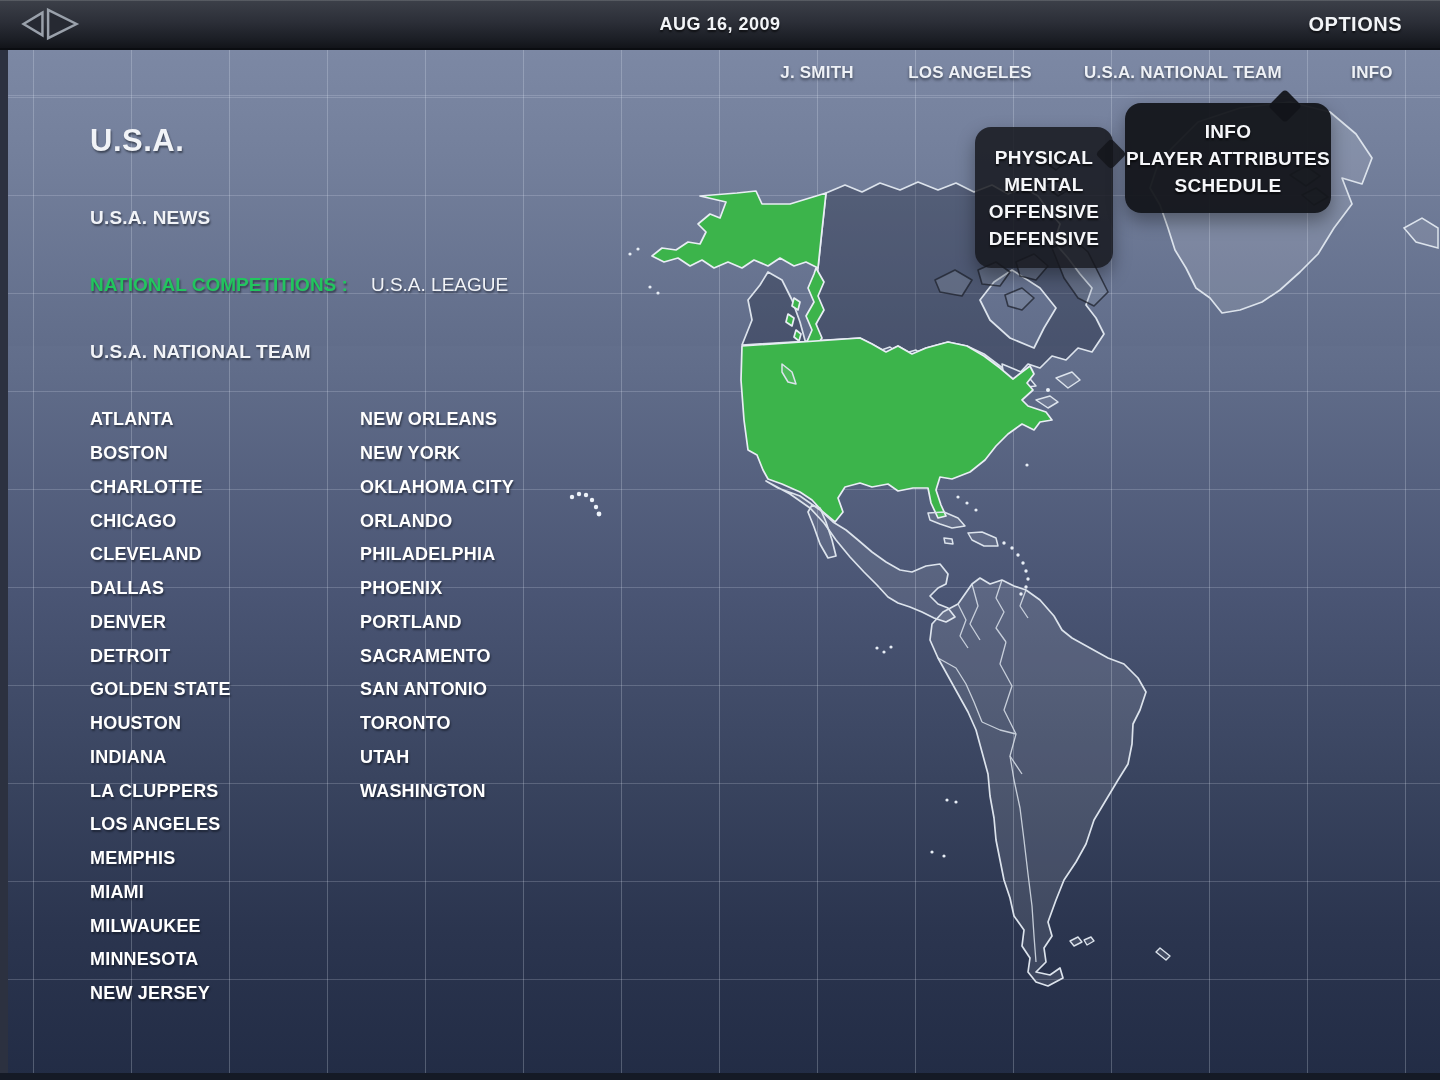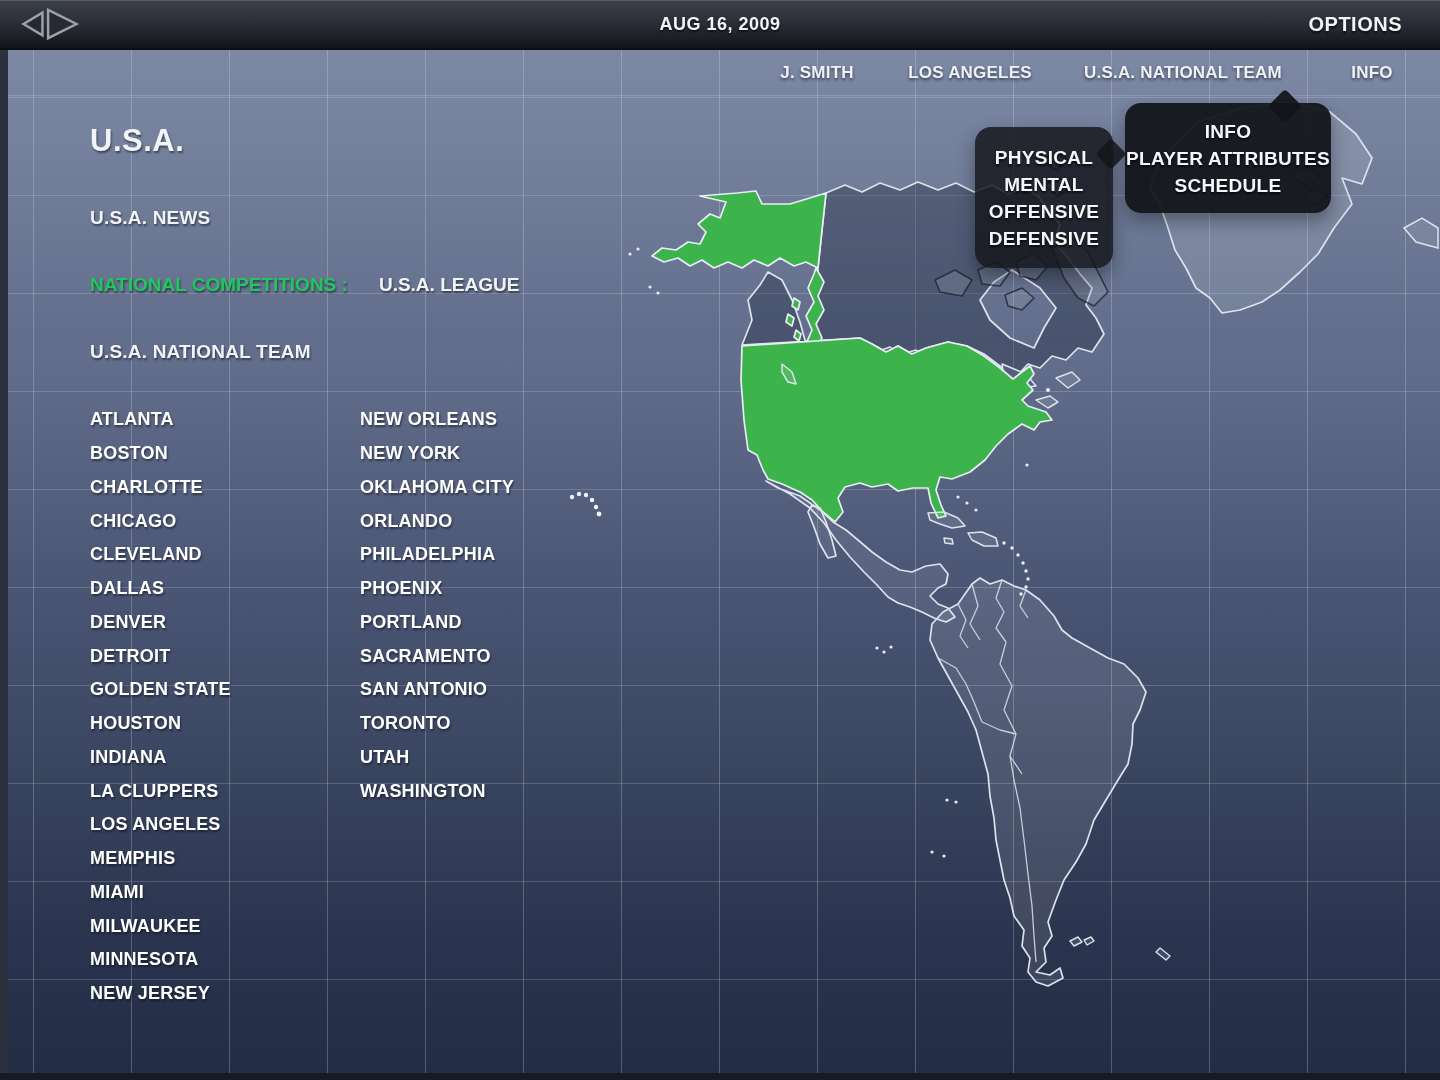--- a/index.html
+++ b/index.html
@@ -47,21 +47,21 @@
     text-shadow:0 2px 3px rgba(8,12,20,.55);
   }
   
   .side{position:absolute;left:90px;z-index:3;color:#f1f3f7;font-weight:700;
         text-shadow:1px 2px 2px rgba(8,12,20,.5);white-space:nowrap;}
   .page-title{top:104px;font-size:31px;letter-spacing:.5px;margin-top:19px;}
   .side-link{font-size:19px;letter-spacing:.2px;cursor:pointer;}
   .news{top:207px;}
   .comp-row{top:274px;display:flex;align-items:baseline;}
   .comp-label{color:#22c55e;font-size:19px;font-weight:700;}
-  .comp-league{margin-left:31px;font-size:19px;font-weight:700;cursor:pointer;}
+  .comp-league{margin-left:23px;font-size:19px;font-weight:400;cursor:pointer;}
   .natteam{top:341px;}
   .teams{position:absolute;top:403px;z-index:3;}
   .teams-col1{left:90px;}
   .teams-col2{left:360px;}
   .team-item{
     height:33.75px;display:flex;align-items:center;
     color:#ffffff;font-size:18px;font-weight:700;letter-spacing:.2px;white-space:nowrap;
     text-shadow:1px 2px 2px rgba(8,12,20,.5);cursor:pointer;
   }
   

